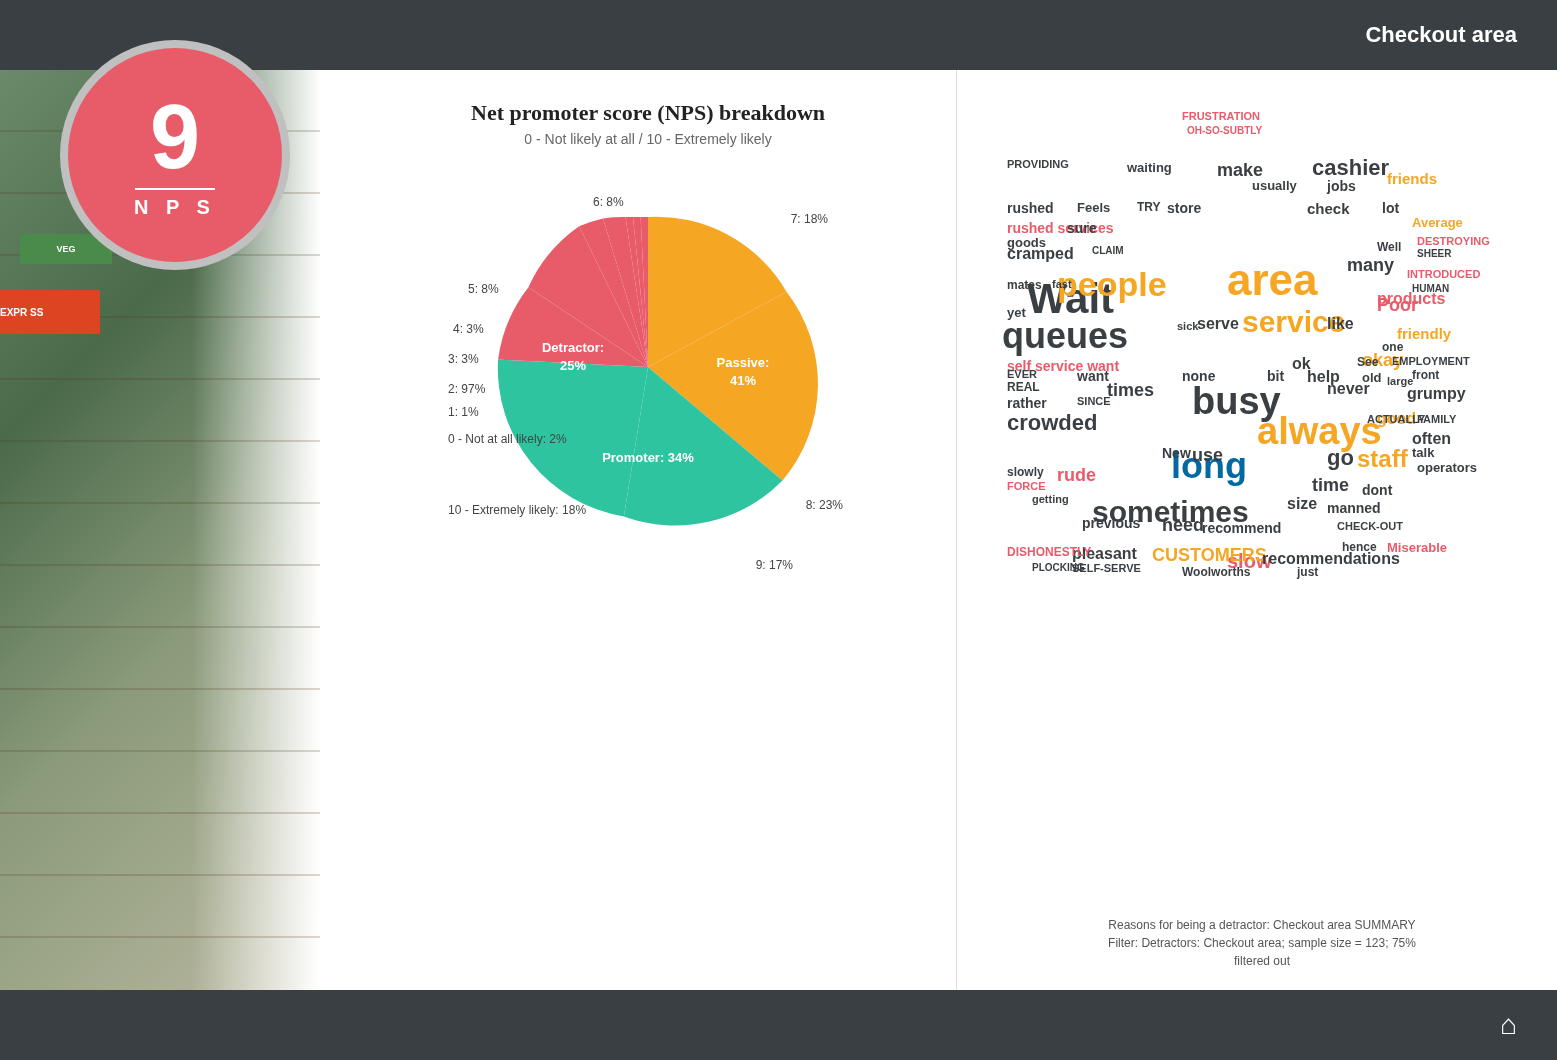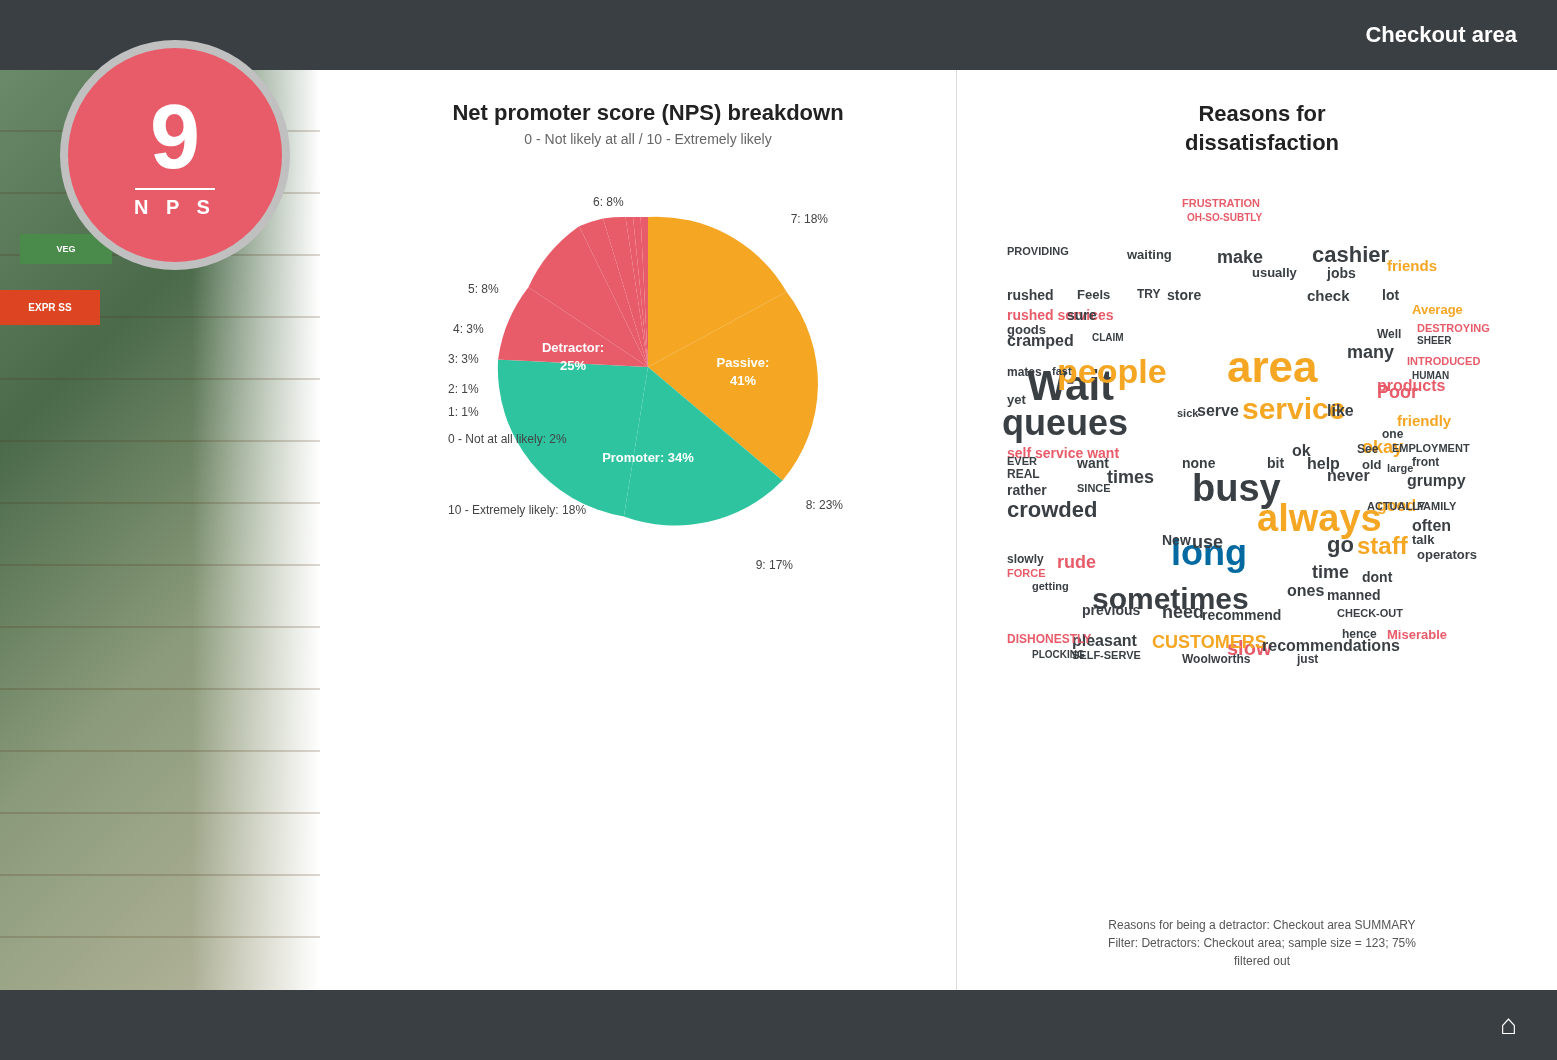--- a/index.html
+++ b/index.html
@@ -116,20 +116,21 @@
       flex-direction: column;
       align-items: center;
     }
 
     .chart-title {
       font-size: 22px;
       font-weight: bold;
       text-align: center;
       color: #222;
       margin-bottom: 5px;
+      font-family: Liberation Serif, serif;
     }
     .chart-subtitle {
       font-size: 14px;
       color: #666;
       margin-bottom: 20px;
     }
 
     
     .pie-container {
       position: relative;
@@ -187,21 +188,21 @@
 
 <div class="bg-image">
   <div class="bg-overlay"></div>
 
   <div style="position:absolute;top:0;left:0;right:0;bottom:0;background:
     repeating-linear-gradient(to bottom, transparent, transparent 60px, rgba(80,50,20,0.2) 60px, rgba(80,50,20,0.2) 62px);"></div>
 
   <div style="position:absolute;top:164px;left:20px;width:92px;height:30px;background:#4a8a4a;display:flex;align-items:center;justify-content:center;">
     <span style="color:#fff;font-size:9px;font-weight:bold;">VEG</span>
   </div>
-  <div style="position:absolute;top:220px;left:0px;width:100px;height:35px;background:#d42;display:flex;align-items:center;justify-content:center;">
+  <div style="position:absolute;top:220px;left:0px;width:100px;height:44px;background:#d42;display:flex;align-items:center;">
     <span style="color:#fff;font-size:10px;font-weight:bold;">EXPR SS</span>
   </div>
 </div>
 
 <div class="nps-circle">
   <span class="nps-number">9</span>
   <div class="nps-divider"></div>
   <span class="nps-label">N P S</span>
 </div>
 
@@ -251,40 +252,36 @@
         <div style="position:absolute;top:28px;left:145px;font-size:12px;color:#444;">6: 8%</div>
 
         <div style="position:absolute;top:45px;right:20px;font-size:12px;color:#444;">7: 18%</div>
 
         <div style="position:absolute;top:115px;left:20px;font-size:12px;color:#444;">5: 8%</div>
 
         <div style="position:absolute;top:155px;left:5px;font-size:12px;color:#444;">4: 3%</div>
 
         <div style="position:absolute;top:185px;left:0px;font-size:12px;color:#444;">3: 3%</div>
 
-        <div style="position:absolute;top:215px;left:0px;font-size:12px;color:#444;">2: 1%</div>
+        <div style="position:absolute;top:215px;left:0px;font-size:12px;color:#444;">2: 97%</div>
 
         <div style="position:absolute;top:238px;left:0px;font-size:12px;color:#444;">1: 1%</div>
 
         <div style="position:absolute;top:265px;left:0px;font-size:12px;color:#444;">0 - Not at all likely: 2%</div>
 
         <div style="position:absolute;bottom:55px;right:5px;font-size:12px;color:#444;">8: 23%</div>
 
         <div style="position:absolute;bottom:-5px;right:55px;font-size:12px;color:#444;">9: 17%</div>
 
         <div style="position:absolute;bottom:50px;left:0px;font-size:12px;color:#444;">10 - Extremely likely: 18%</div>
       </div>
     </div>
   </div>
 
   <div class="wordcloud-section">
-    <div class="wordcloud-title">
-      <span style="white-space:pre-line;">Reasons for
-dissatisfaction</span>
-    </div>
 
     <div class="wordcloud" id="wordcloud-container">
 
         <span class="word" style="font-size: 44px; color: rgb(245, 166, 35); left: 230px; top: 155px;">area</span>
         <span class="word" style="font-size: 42px; color: rgb(58, 63, 68); left: 30px; top: 175px;">Wait</span>
         <span class="word" style="font-size: 36px; color: rgb(58, 63, 68); left: 5px; top: 215px;">queues</span>
         <span class="word" style="font-size: 38px; color: rgb(58, 63, 68); left: 195px; top: 280px;">busy</span>
         <span class="word" style="font-size: 38px; color: rgb(245, 166, 35); left: 260px; top: 310px;">always</span>
         <span class="word" style="font-size: 36px; color: #0369a1; left: 150px; top: 345px; margin-left: 24px;">long</span>
         <span class="word" style="font-size: 30px; color: rgb(58, 63, 68); left: 95px; top: 395px;">sometimes</span>
@@ -354,21 +351,21 @@
         <span class="word" style="font-size: 14px; color: rgb(58, 63, 68); left: 185px; top: 268px;">none</span>
         <span class="word" style="font-size: 12px; color: rgb(58, 63, 68); left: 10px; top: 280px;">REAL</span>
         <span class="word" style="font-size: 11px; color: rgb(58, 63, 68); left: 10px; top: 268px;">EVER</span>
         <span class="word" style="font-size: 14px; color: rgb(58, 63, 68); left: 80px; top: 268px;">want</span>
         <span class="word" style="font-size: 18px; color: rgb(58, 63, 68); left: 110px; top: 280px;">times</span>
         <span class="word" style="font-size: 14px; color: rgb(58, 63, 68); left: 10px; top: 295px;">rather</span>
         <span class="word" style="font-size: 11px; color: rgb(58, 63, 68); left: 80px; top: 295px;">SINCE</span>
         <span class="word" style="font-size: 12px; color: rgb(58, 63, 68); left: 10px; top: 365px;">slowly</span>
         <span class="word" style="font-size: 11px; color: rgb(232, 92, 106); left: 10px; top: 380px;">FORCE</span>
         <span class="word" style="font-size: 11px; color: rgb(58, 63, 68); left: 35px; top: 393px;">getting</span>
-        <span class="word" style="font-size: 16px; color: rgb(58, 63, 68); left: 290px; top: 395px;">ones</span>
+        <span class="word" style="font-size: 16px; color: rgb(58, 63, 68); left: 290px; top: 395px;">size</span>
         <span class="word" style="font-size: 14px; color: rgb(58, 63, 68); left: 365px; top: 382px;">dont</span>
         <span class="word" style="font-size: 18px; color: rgb(58, 63, 68); left: 315px; top: 375px;">time</span>
         <span class="word" style="font-size: 11px; color: rgb(58, 63, 68); left: 370px; top: 313px;">ACTUALLY</span>
         <span class="word" style="font-size: 11px; color: rgb(58, 63, 68); left: 420px; top: 313px;">FAMILY</span>
         <span class="word" style="font-size: 11px; color: rgb(232, 92, 106); left: 410px; top: 168px;">INTRODUCED</span>
         <span class="word" style="font-size: 10px; color: rgb(58, 63, 68); left: 415px; top: 183px;">HUMAN</span>
         <span class="word" style="font-size: 11px; color: rgb(232, 92, 106); left: 420px; top: 135px;">DESTROYING</span>
         <span class="word" style="font-size: 10px; color: rgb(58, 63, 68); left: 420px; top: 148px;">SHEER</span>
         <span class="word" style="font-size: 12px; color: rgb(58, 63, 68); left: 380px; top: 140px;">Well</span>
         <span class="word" style="font-size: 12px; color: rgb(58, 63, 68); left: 360px; top: 255px;">See</span>

